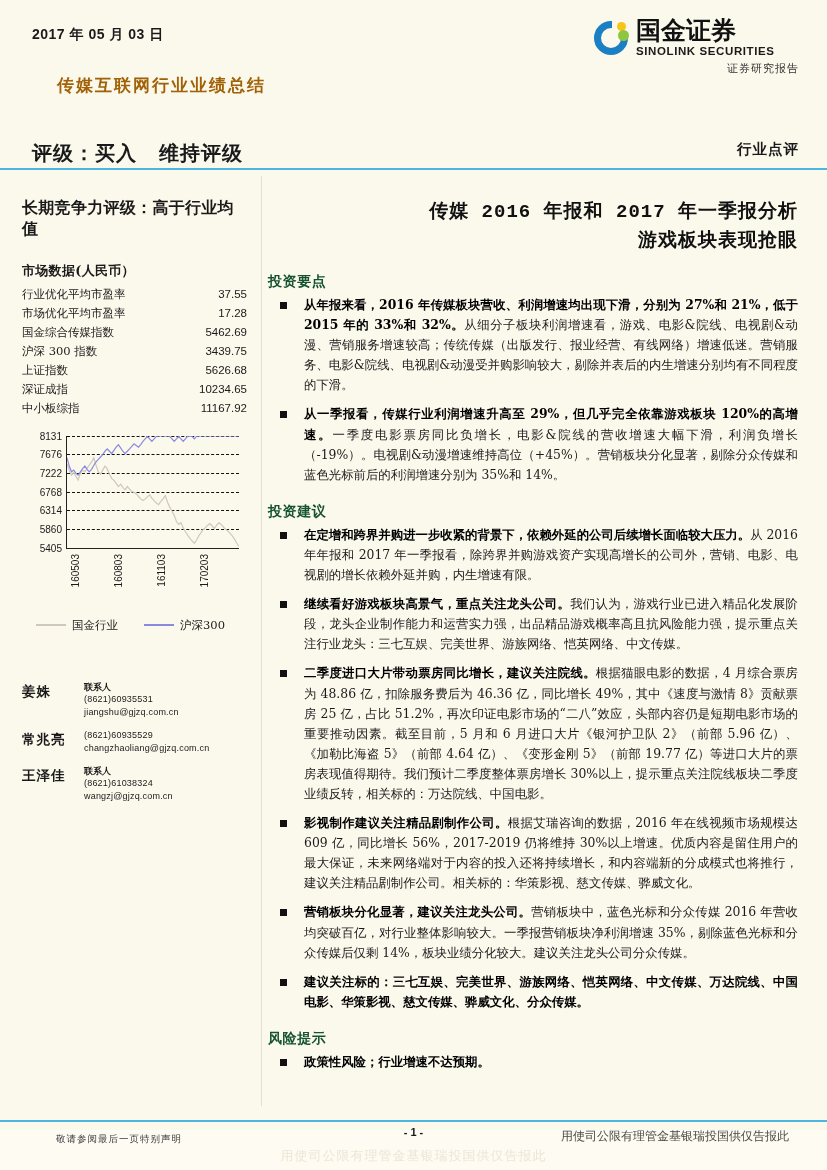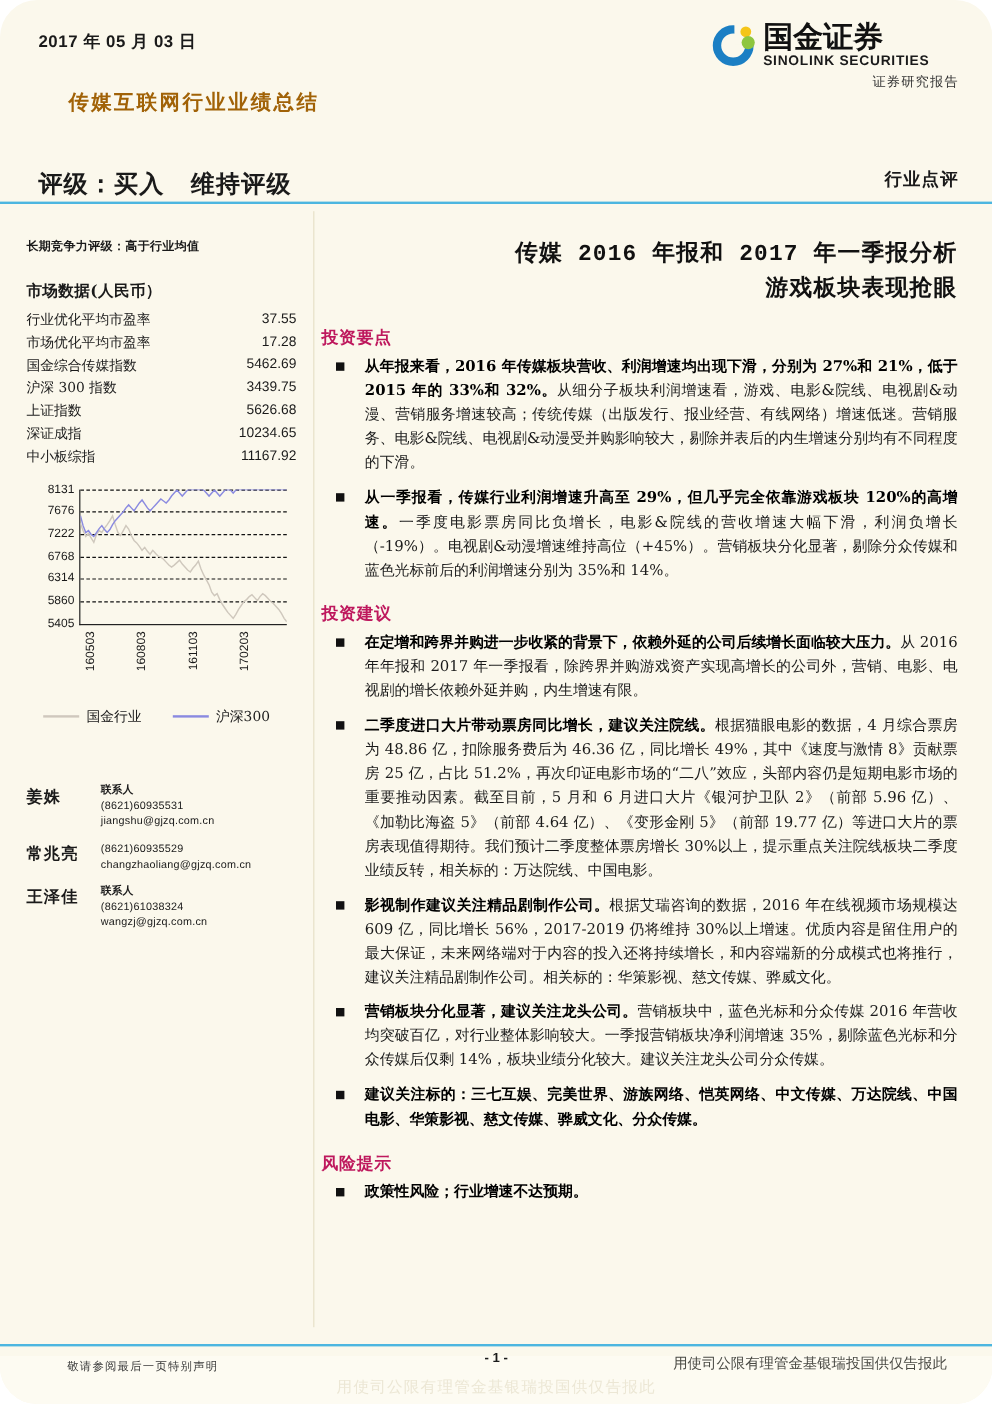--- a/index.html
+++ b/index.html
@@ -10,21 +10,20 @@
   body {
     font-family: "Liberation Serif", "DejaVu Serif", serif;
   }
   .page {
     position: relative;
     width: 827px;
     height: 1170px;
     background: #fbf8ec;
     overflow: hidden;
     box-sizing: border-box;
-    border-radius: 31px;
   }
 
   
   .hdr-date {
     position: absolute;
     left: 32px; top: 26px;
     font-family: "Liberation Sans", sans-serif;
     font-weight: bold;
     font-size: 14px;
     letter-spacing: 0.5px;
@@ -148,21 +147,21 @@
     left: 0; top: 176px;
     width: 262px;
     height: 930px;
     box-sizing: border-box;
     border-right: 1px solid #e7e0c8;
     padding: 0 14px 0 22px;
   }
   .lc-compet {
     font-family: "DejaVu Serif", serif;
     font-weight: bold;
-    font-size: 10px;
+    font-size: 16px;
     color: #1a1a1a;
     margin-top: 22px;
     letter-spacing: 0.3px;
   }
   .lc-mktdata-title {
     font-family: "DejaVu Serif", serif;
     font-weight: bold;
     font-size: 13px;
     color: #1a1a1a;
     margin-top: 22px;
@@ -302,21 +301,21 @@
     letter-spacing: 1px;
     color: #111;
     line-height: 1.5;
     margin-top: 22px;
   }
   .sec-head {
     font-family: Liberation Serif, serif;
     font-weight: bold;
     font-size: 14px;
     letter-spacing: 0.6px;
-    color: #be185d;
+    color: #14532d;
     margin-top: 18px;
     margin-bottom: 4px;
   }
   ul.bullets {
     list-style: none;
     margin: 0;
     padding: 0;
   }
   ul.bullets > li {
     position: relative;
@@ -537,20 +536,23 @@
         <b>从一季报看，传媒行业利润增速升高至 29%，但几乎完全依靠游戏板块 120%的高增速。</b><span>一季度电影票房同比负增长，电影&amp;院线的营收增速大幅下滑，利润负增长（-19%）。电视剧&amp;动漫增速维持高位（+45%）。营销板块分化显著，剔除分众传媒和蓝色光标前后的利润增速分别为 35%和 14%。</span>
       </li>
     </ul>
 
     <div class="sec-head">投资建议</div>
     <ul class="bullets">
       <li>
         <b>在定增和跨界并购进一步收紧的背景下，依赖外延的公司后续增长面临较大压力。</b><span>从 2016 年年报和 2017 年一季报看，除跨界并购游戏资产实现高增长的公司外，营销、电影、电视剧的增长依赖外延并购，内生增速有限。</span>
       </li>
       <li>
+        <b>继续看好游戏板块高景气，重点关注龙头公司。</b><span>我们认为，游戏行业已进入精品化发展阶段，龙头企业制作能力和运营实力强，出品精品游戏概率高且抗风险能力强，提示重点关注行业龙头：三七互娱、完美世界、游族网络、恺英网络、中文传媒。</span>
+      </li>
+      <li>
         <b>二季度进口大片带动票房同比增长，建议关注院线。</b><span>根据猫眼电影的数据，4 月综合票房为 48.86 亿，扣除服务费后为 46.36 亿，同比增长 49%，其中《速度与激情 8》贡献票房 25 亿，占比 51.2%，再次印证电影市场的“二八”效应，头部内容仍是短期电影市场的重要推动因素。截至目前，5 月和 6 月进口大片《银河护卫队 2》（前部 5.96 亿）、《加勒比海盗 5》（前部 4.64 亿）、《变形金刚 5》（前部 19.77 亿）等进口大片的票房表现值得期待。我们预计二季度整体票房增长 30%以上，提示重点关注院线板块二季度业绩反转，相关标的：万达院线、中国电影。</span>
       </li>
       <li>
         <b>影视制作建议关注精品剧制作公司。</b><span>根据艾瑞咨询的数据，2016 年在线视频市场规模达 609 亿，同比增长 56%，2017-2019 仍将维持 30%以上增速。优质内容是留住用户的最大保证，未来网络端对于内容的投入还将持续增长，和内容端新的分成模式也将推行，建议关注精品剧制作公司。相关标的：华策影视、慈文传媒、骅威文化。</span>
       </li>
       <li>
         <b>营销板块分化显著，建议关注龙头公司。</b><span>营销板块中，蓝色光标和分众传媒 2016 年营收均突破百亿，对行业整体影响较大。一季报营销板块净利润增速 35%，剔除蓝色光标和分众传媒后仅剩 14%，板块业绩分化较大。建议关注龙头公司分众传媒。</span>
       </li>
       <li>
         <b>建议关注标的：三七互娱、完美世界、游族网络、恺英网络、中文传媒、万达院线、中国电影、华策影视、慈文传媒、骅威文化、分众传媒。</b><span></span>

